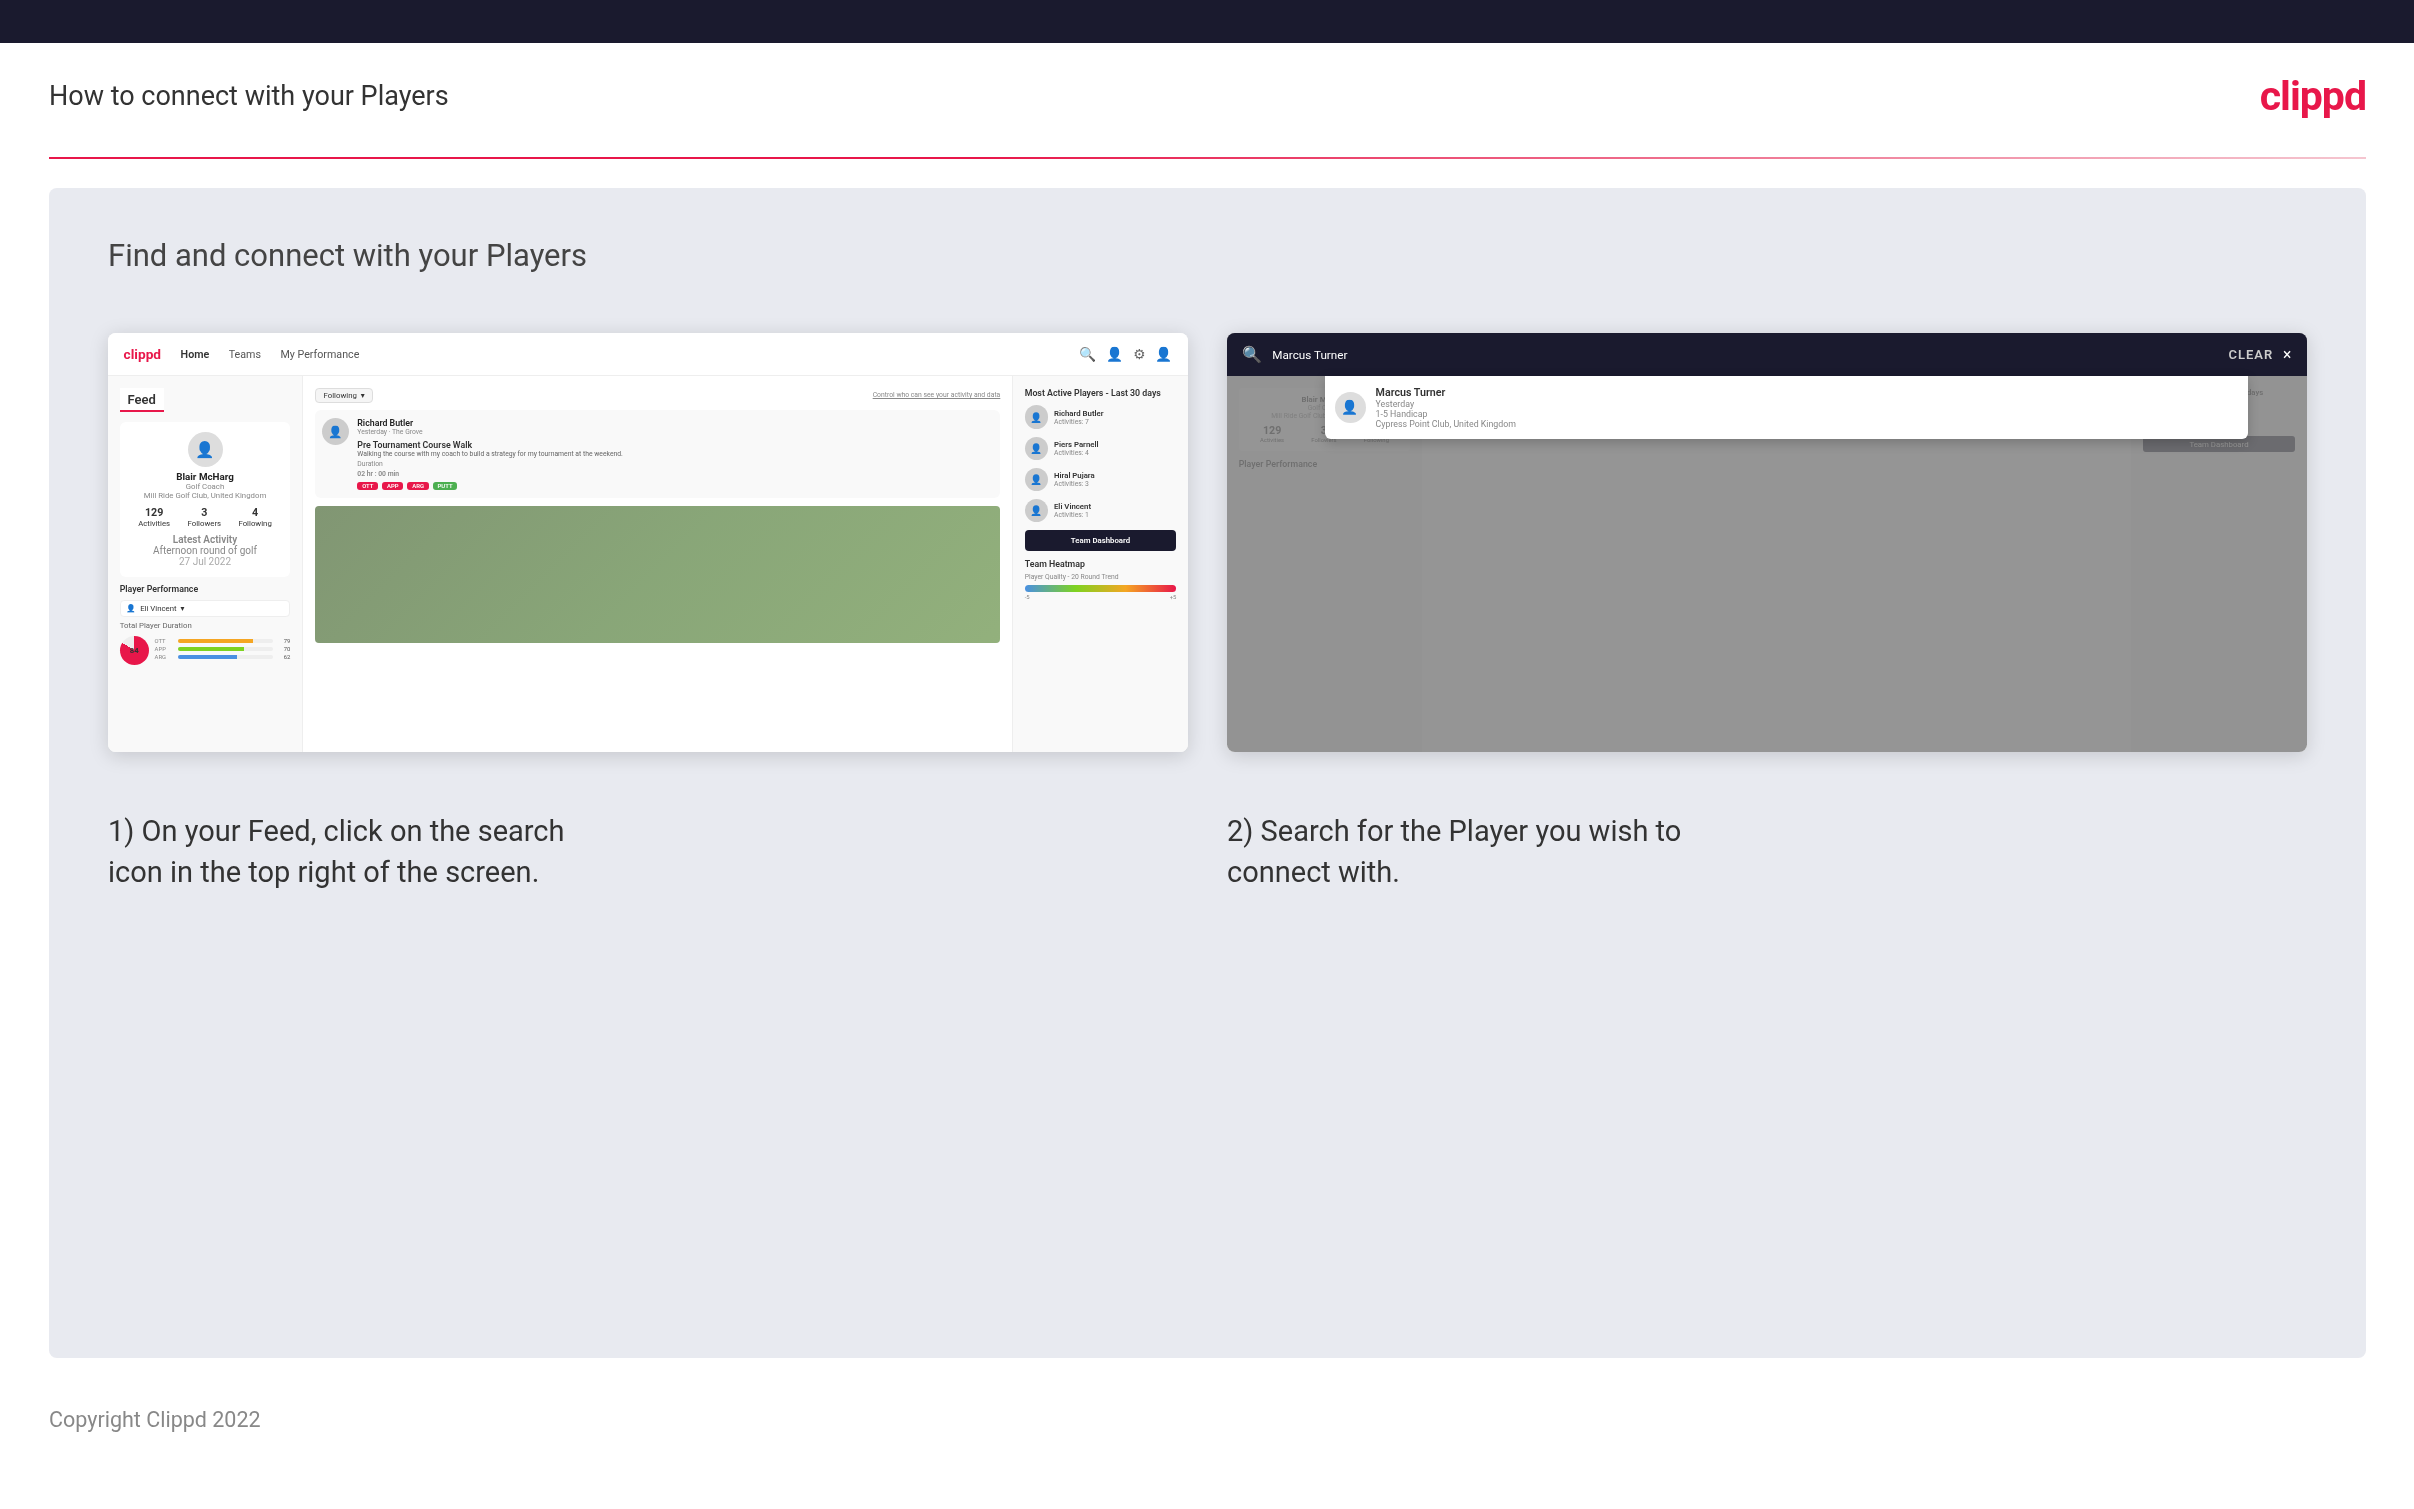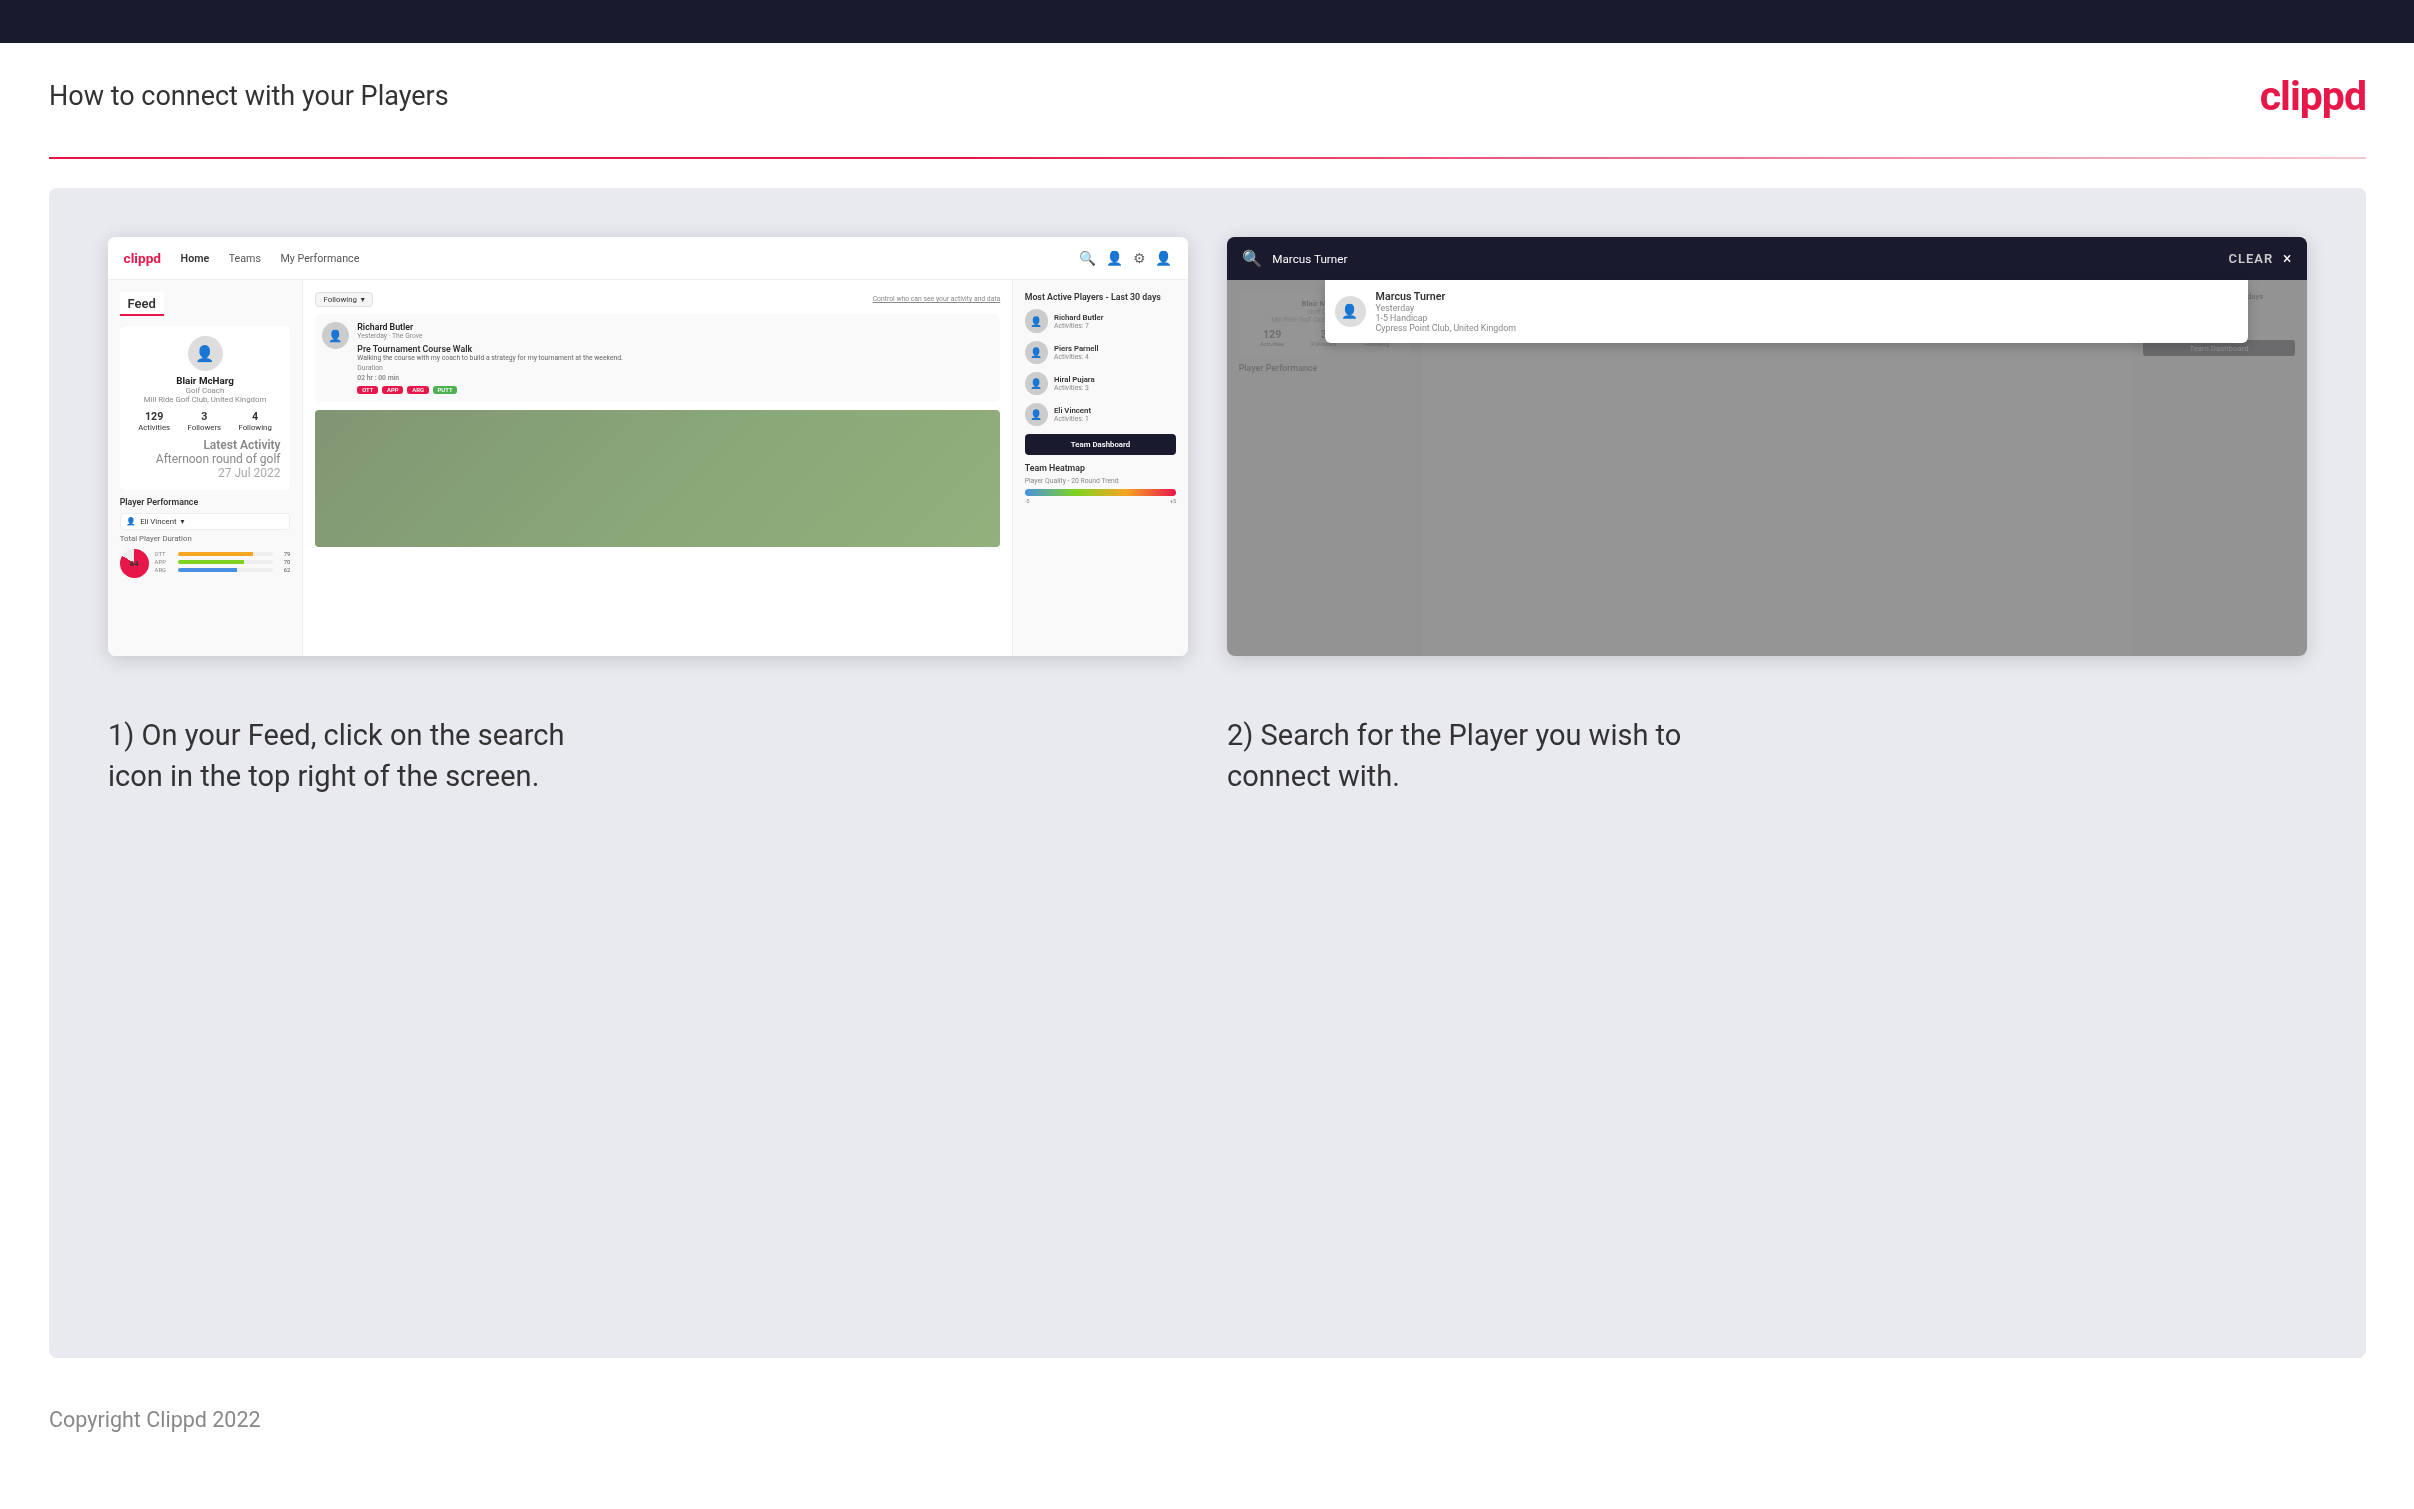--- a/index.html
+++ b/index.html
@@ -184,24 +184,24 @@
       justify-content: space-around;
       margin-top: 5.9px;
       font-size: 7.8px;
     }
     .profile-stat-val {
       font-weight: 700;
       font-size: 10.7px;
     }
 
     .latest-activity {
-      font-size: 12px;
+      font-size: 10px;
       color: #888;
       margin-top: 5.9px;
-      text-align: right;
+      text-align: center;
     }
 
     .player-perf-section {
       margin-top: 7.8px;
     }
     .section-header {
       font-size: 8.8px;
       font-weight: 600;
       color: #333;
       margin-bottom: 5.9px;
@@ -542,20 +542,21 @@
 <div class="top-bar"></div>
 
 <div class="header">
   <h1 class="header-title">How to connect with your Players</h1>
   <div class="logo">clippd</div>
 </div>
 
 <div class="header-divider"></div>
 
 <div class="main-content">
+  <p class="main-subtitle">Find and connect with your Players</p>
 
   <div class="screenshots-grid">
 
     <div class="screenshot-container">
       <div class="mock-app">
 
         <div class="app-navbar">
           <span class="app-logo-small">clippd</span>
           <span class="app-nav-item active">Home</span>
           <span class="app-nav-item">Teams</span>

